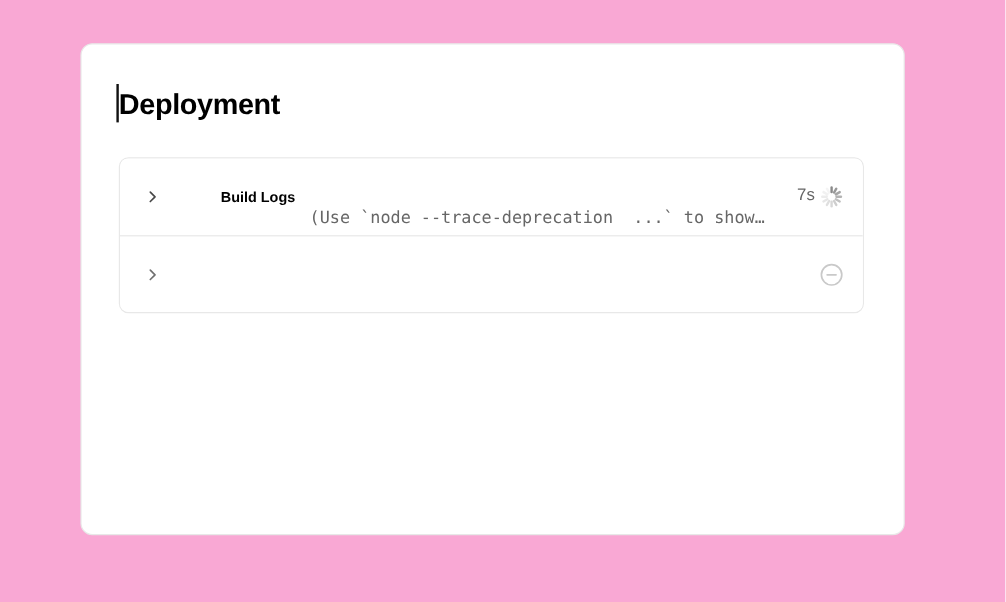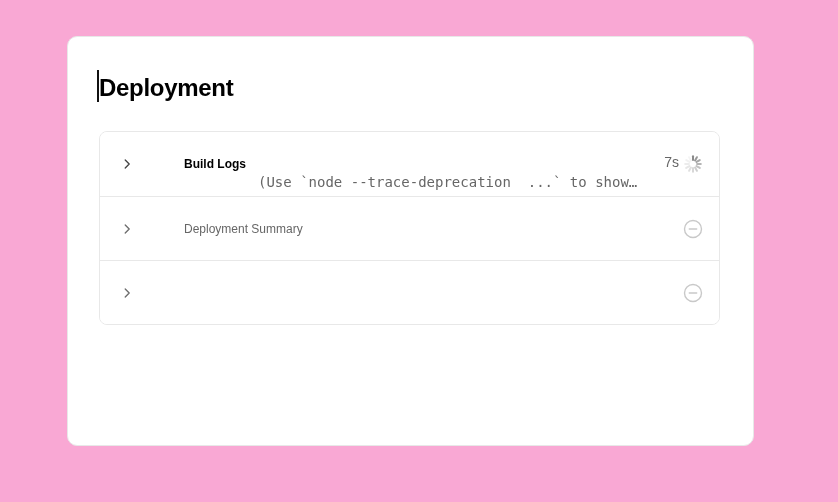--- a/index.html
+++ b/index.html
@@ -105,36 +105,20 @@
                 <line x1="8" y1="1.75" x2="8" y2="4.75" transform="rotate(240 8 8)" opacity="0.21"></line>
                 <line x1="8" y1="1.75" x2="8" y2="4.75" transform="rotate(270 8 8)" opacity="0.16"></line>
                 <line x1="8" y1="1.75" x2="8" y2="4.75" transform="rotate(300 8 8)" opacity="0.12"></line>
                 <line x1="8" y1="1.75" x2="8" y2="4.75" transform="rotate(330 8 8)" opacity="0.09"></line>
               </g>
             </svg>
           </span>
         </span>
       </div>
 
-      <div class="row">
-        <span class="icon">
-          <svg width="14" height="14" viewBox="0 0 16 16" fill="none" stroke="#707070" stroke-width="1.6" stroke-linecap="round" stroke-linejoin="round">
-            <path d="M6 3.5 L10.5 8 L6 12.5"></path>
-          </svg>
-        </span>
-        <span class="row-label">Deployment Summary</span>
-        <span class="row-right">
-          <span class="icon">
-            <svg width="20" height="20" viewBox="0 0 20 20" fill="none" stroke="#c9c9c9" stroke-width="1.4" stroke-linecap="round">
-              <circle cx="10" cy="10" r="8.5"></circle>
-              <line x1="6.3" y1="10" x2="13.7" y2="10"></line>
-            </svg>
-          </span>
-        </span>
-      </div>
 
       <div class="row">
         <span class="icon">
           <svg width="14" height="14" viewBox="0 0 16 16" fill="none" stroke="#707070" stroke-width="1.6" stroke-linecap="round" stroke-linejoin="round">
             <path d="M6 3.5 L10.5 8 L6 12.5"></path>
           </svg>
         </span>
         <span class="row-right">
           <span class="icon">
             <svg width="20" height="20" viewBox="0 0 20 20" fill="none" stroke="#c9c9c9" stroke-width="1.4" stroke-linecap="round">

